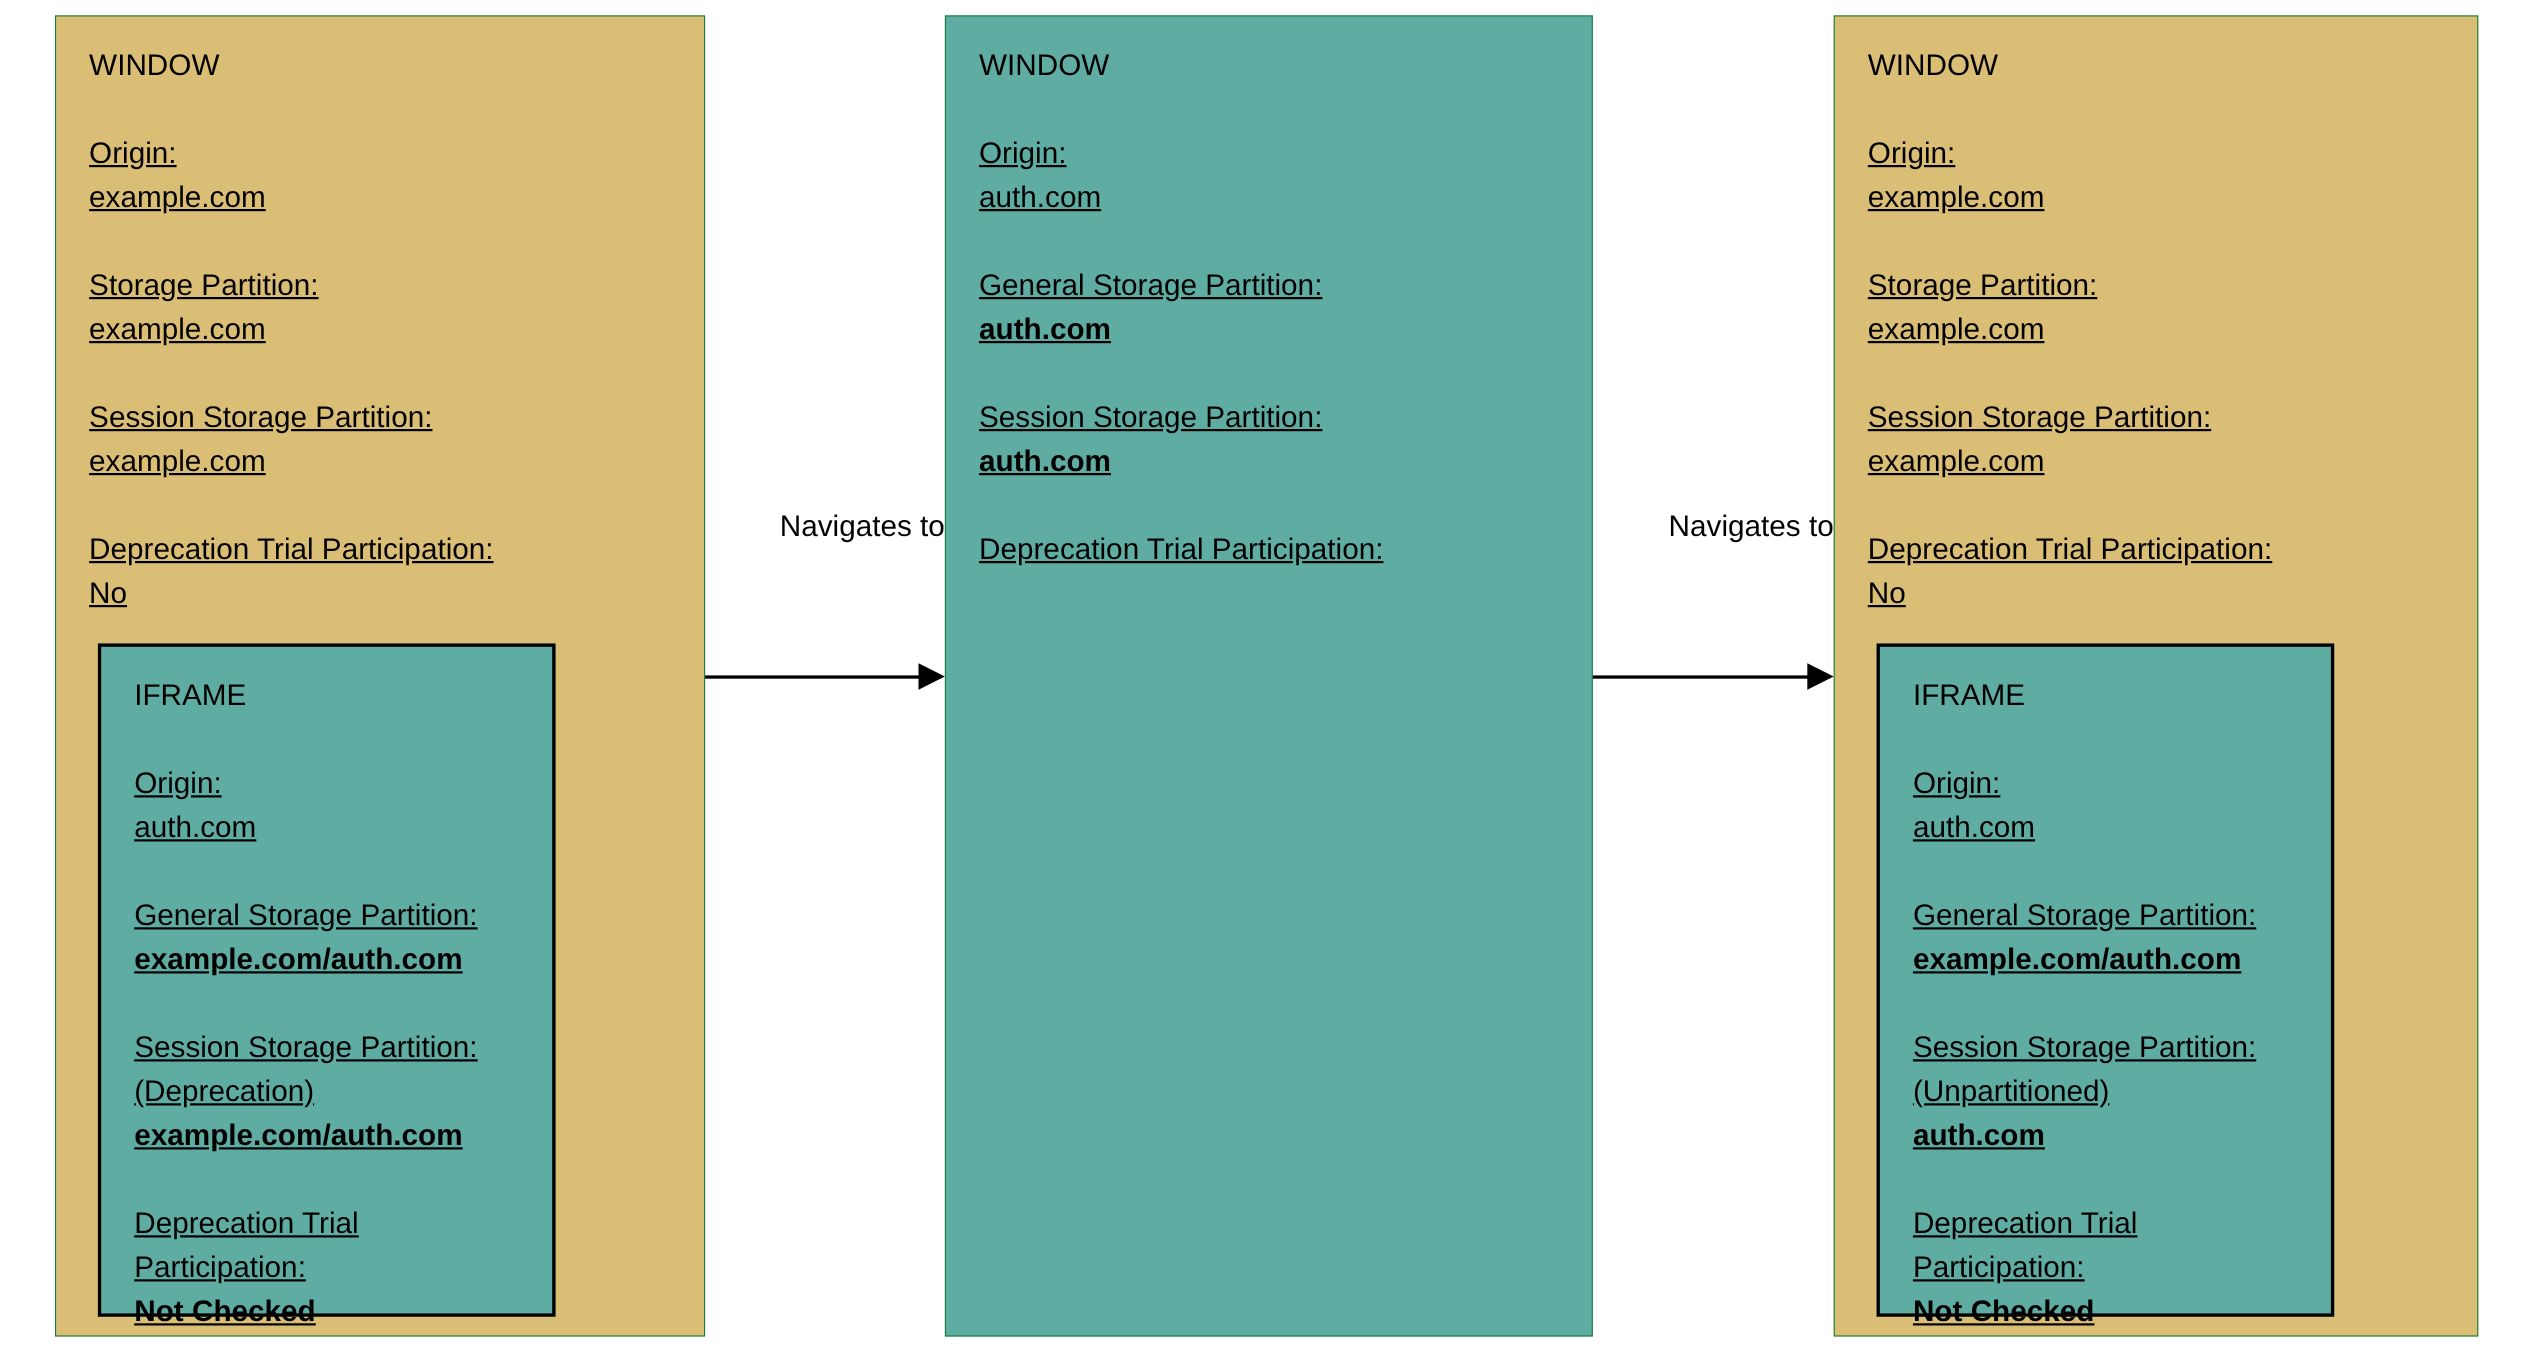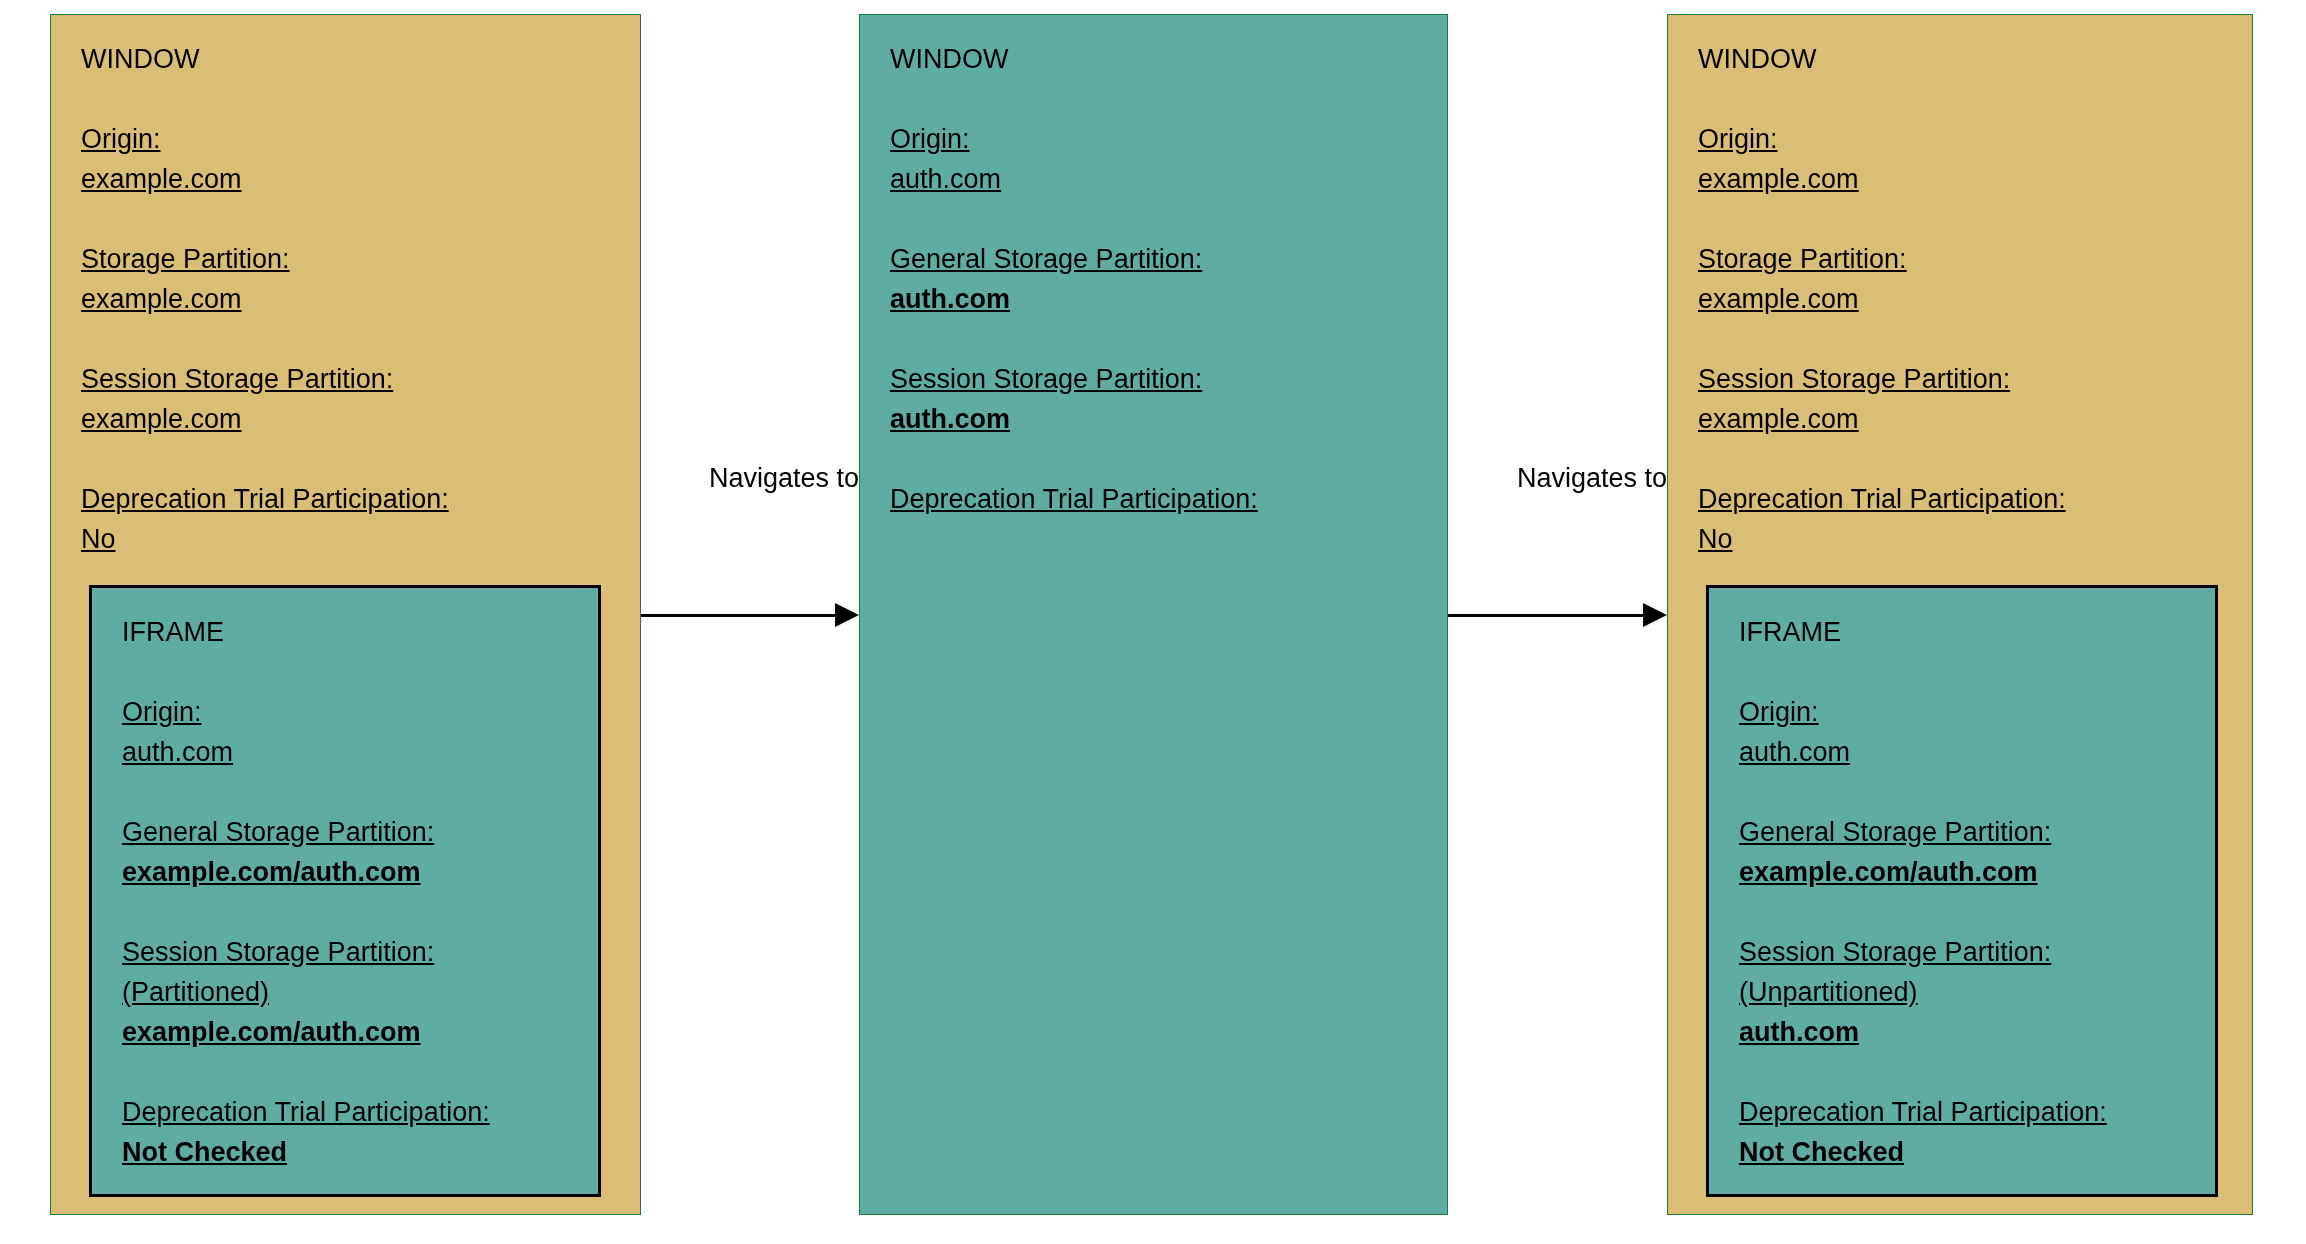--- a/index.html
+++ b/index.html
@@ -35,21 +35,21 @@
   p.field {
     margin: 40px 0 0 0;
     text-decoration: underline;
   }
   .line { display: block; }
   .bold { font-weight: 700; }
   .iframe-box {
     position: absolute;
     left: 38px;
     top: 570px;
-    width: 512px;
+    width: 416px;
     height: 612px;
     border: 3px solid #000000;
     box-sizing: border-box;
   }
   
   #window-1 { left: 50px;   top: 14px; width: 591px; height: 1201px; }
   #window-2 { left: 859px;  top: 14px; width: 589px; height: 1201px; }
   #window-3 { left: 1667px; top: 14px; width: 586px; height: 1201px; }
   
   .arrow-line {
@@ -113,21 +113,21 @@
         <p class="field">
           <span class="line">Origin:</span>
           <span class="line">auth.com</span>
         </p>
         <p class="field">
           <span class="line">General Storage Partition:</span>
           <span class="line bold">example.com/auth.com</span>
         </p>
         <p class="field">
           <span class="line">Session Storage Partition:</span>
-          <span class="line">(Partitioned)</span>
+          <span class="line">(Deprecation)</span>
           <span class="line bold">example.com/auth.com</span>
         </p>
         <p class="field">
           <span class="line">Deprecation Trial Participation:</span>
           <span class="line bold">Not Checked</span>
         </p>
       </div>
     </div>
   </div>
 

